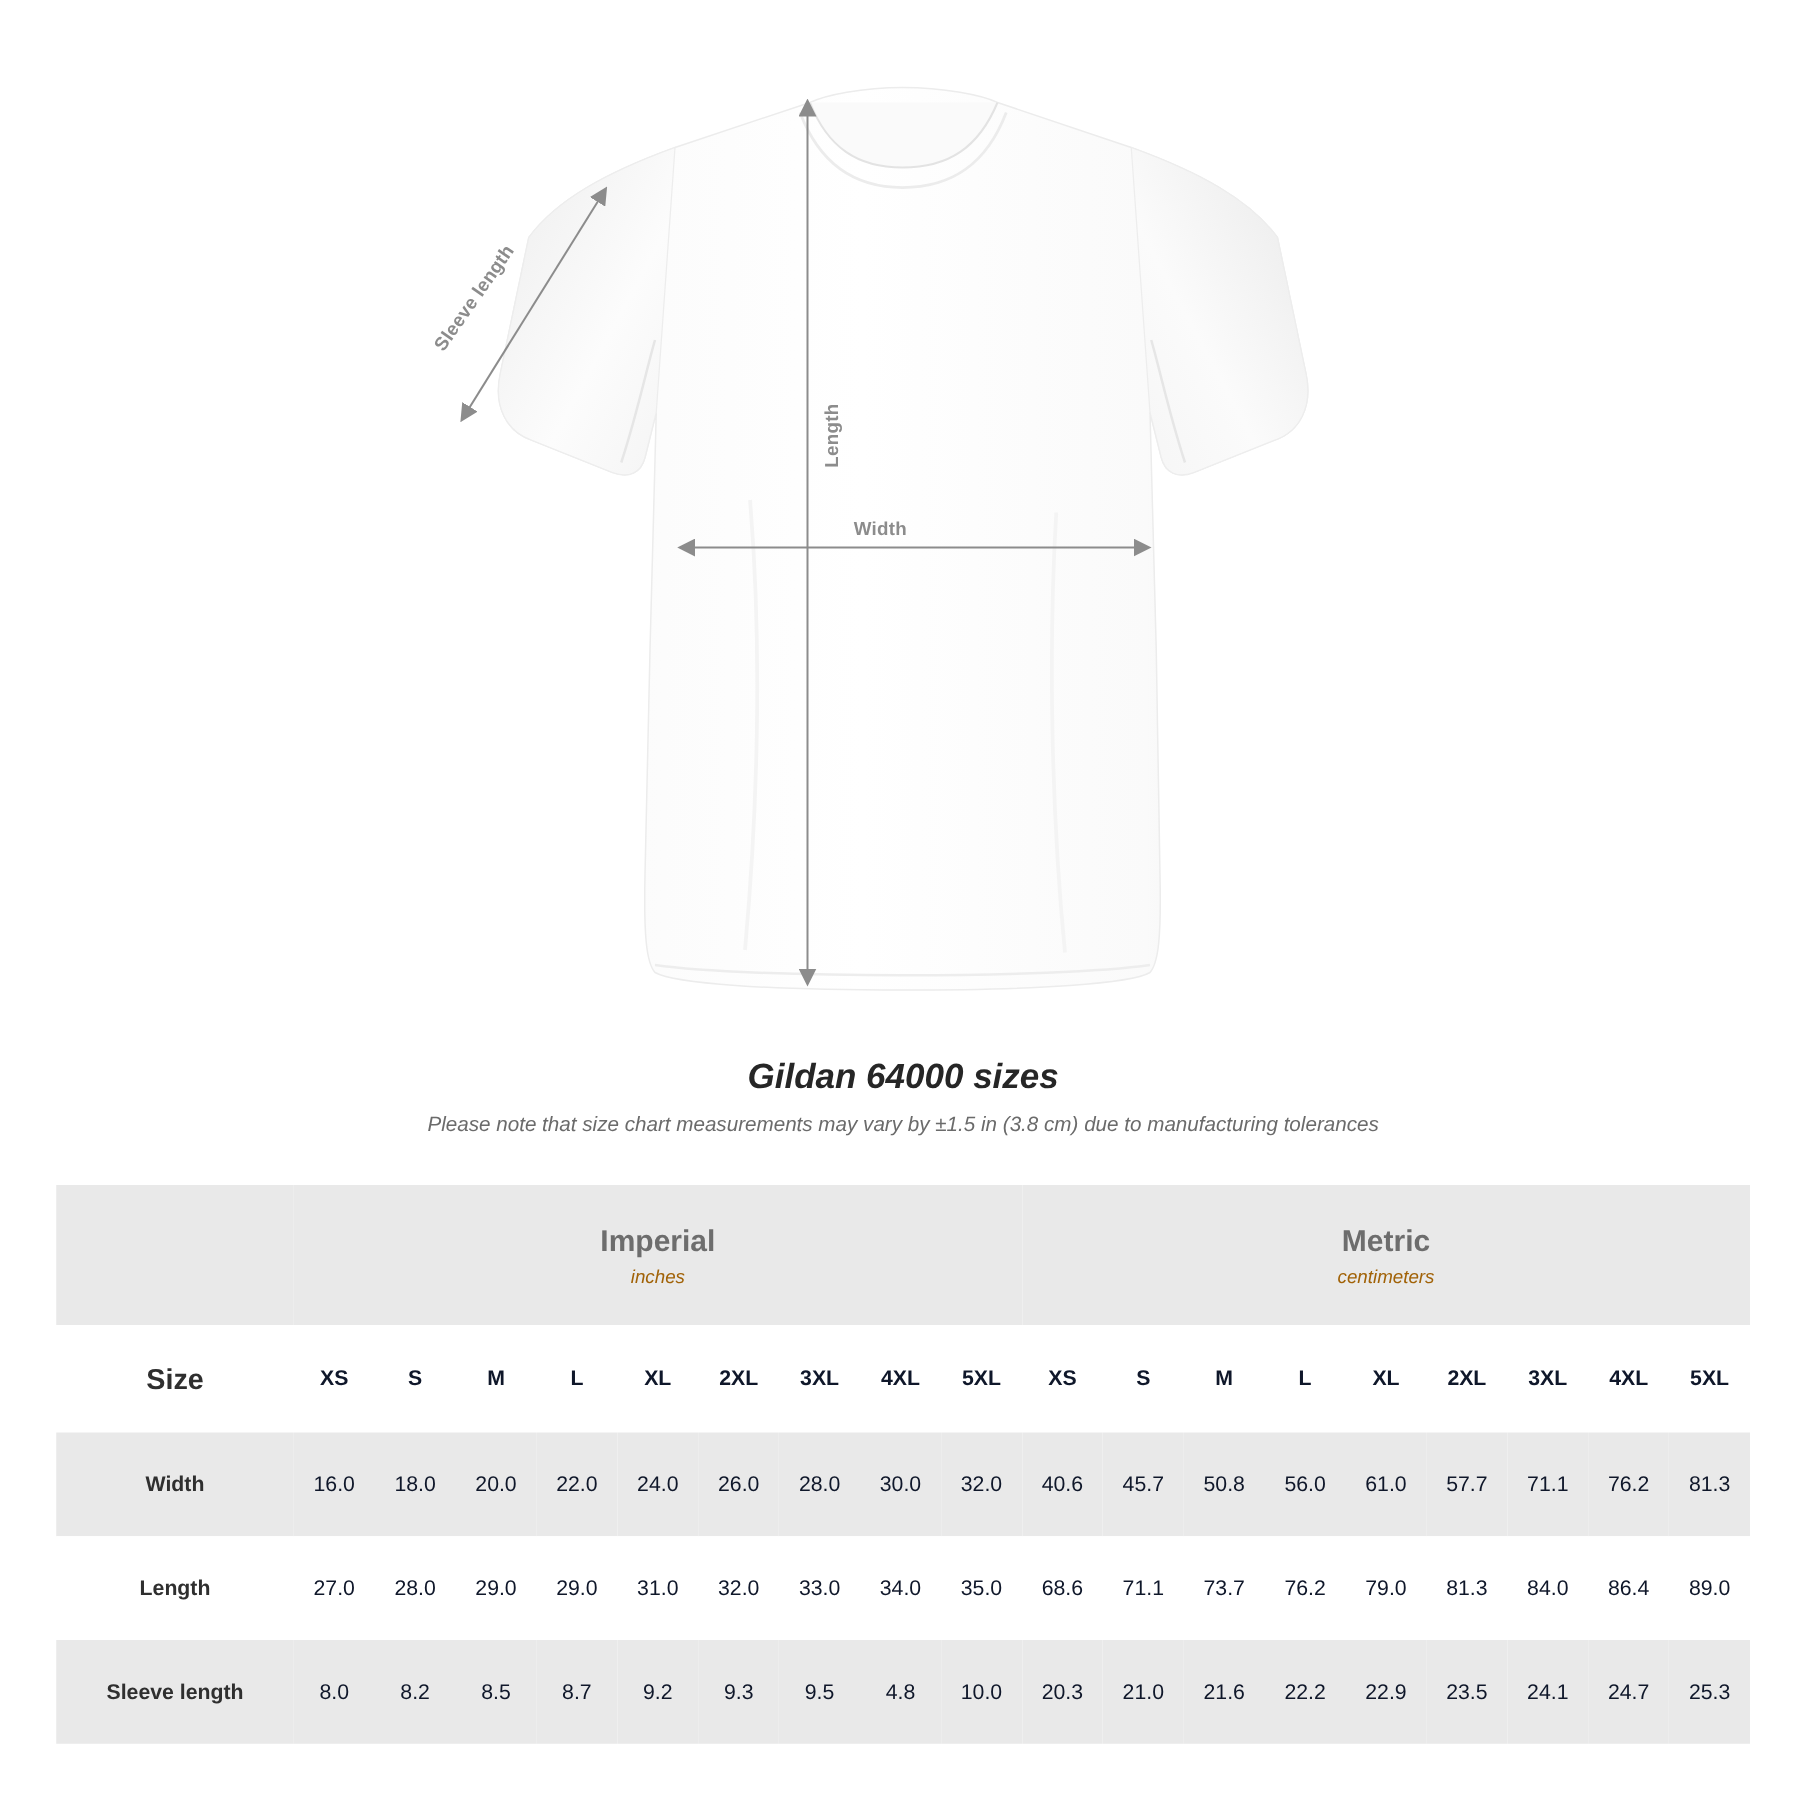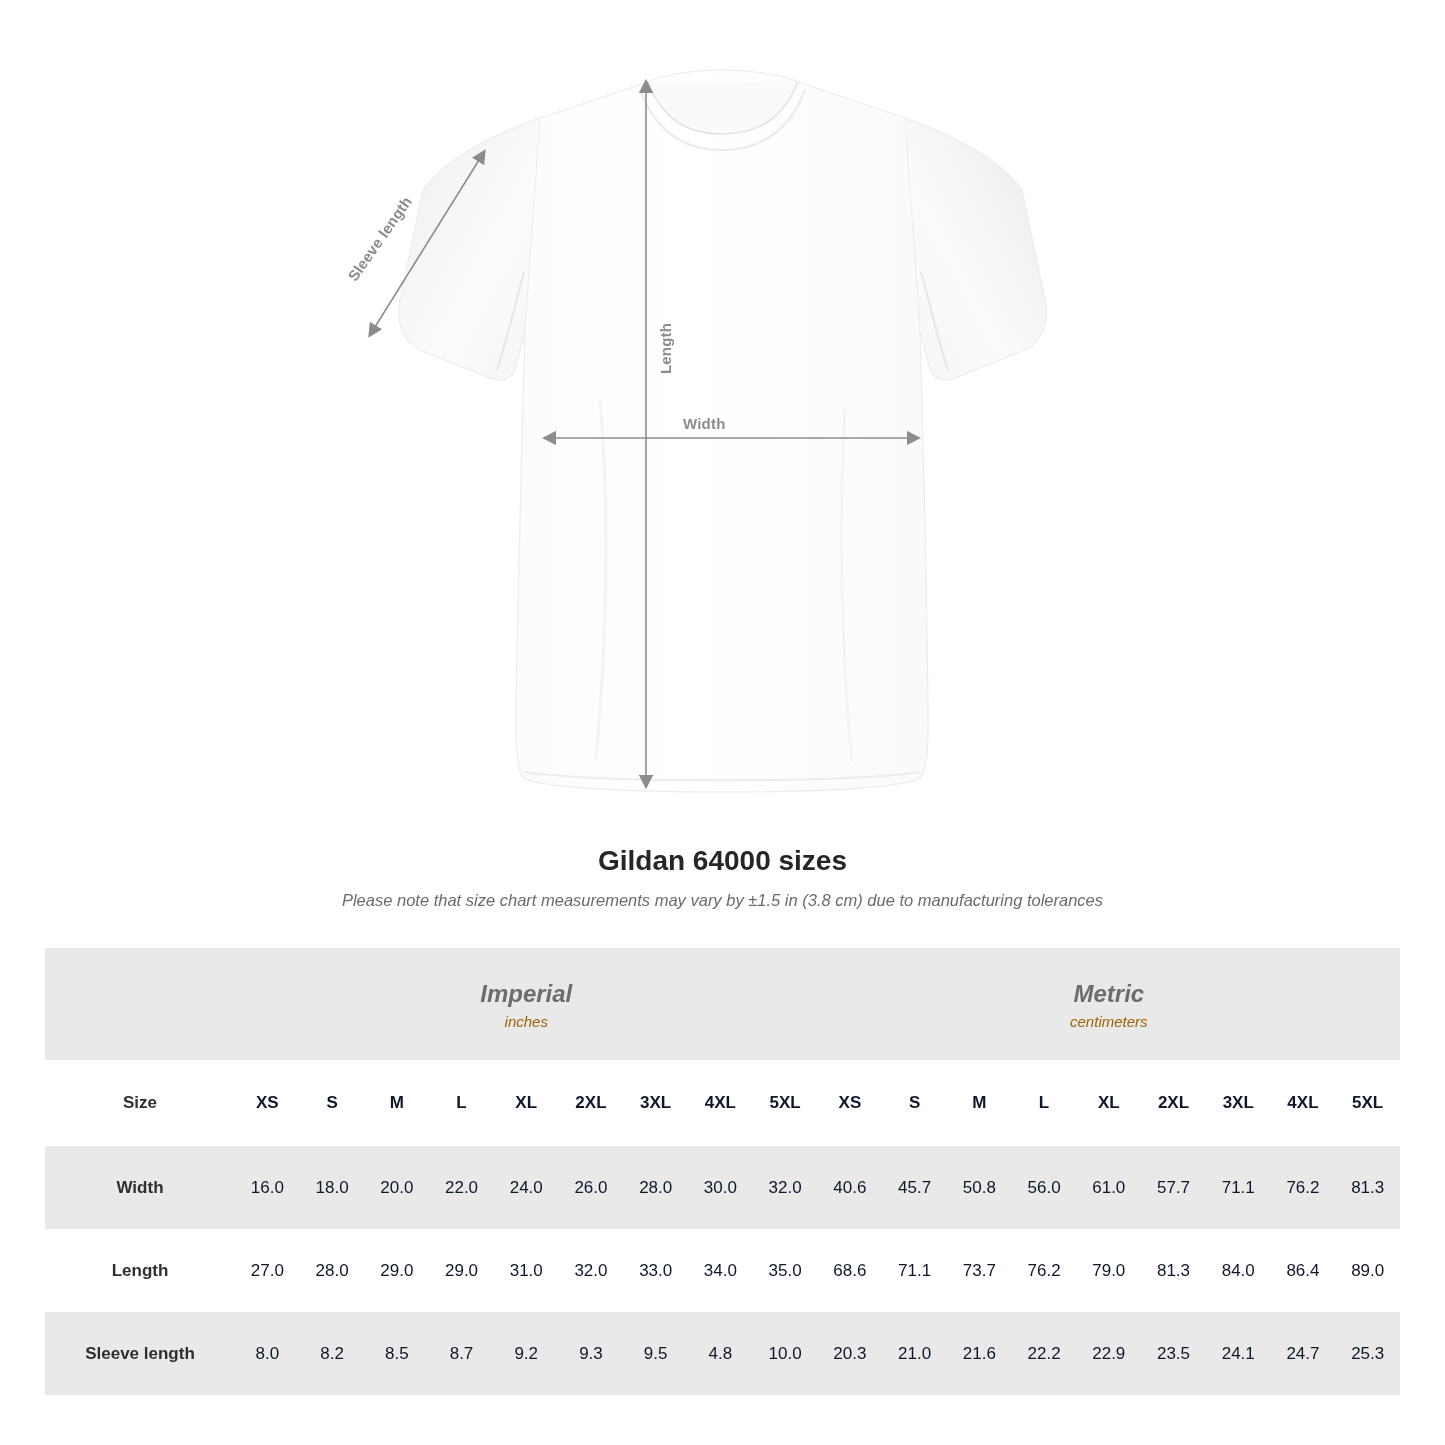--- a/index.html
+++ b/index.html
@@ -70,20 +70,21 @@
     top: 845px;
     left: 0;
     width: 1445px;
     text-align: center;
   }
   .chart-title {
     font-size: 28px;
     font-weight: bold;
     color: #262626;
     margin: 0 0 14px 0;
+    font-style: italic;
   }
   .chart-note {
     font-size: 16.5px;
     font-style: italic;
     color: #6b6b6b;
     margin: 12px;
   }
 
   
   .table-wrap {
@@ -106,21 +107,20 @@
   }
 
   
   .unit-cell {
     height: 112px;
     background: #e9e9e9;
   }
   .unit-name {
     font-size: 24px;
     font-weight: bold;
-    font-style: italic;
     color: #6d6d6d;
     line-height: 1.25;
   }
   .unit-sub {
     font-size: 15px;
     font-style: italic;
     color: #a16207;
     margin-top: 4px;
   }
   .corner-cell {
@@ -129,21 +129,21 @@
 
   
   tr.size-row td {
     height: 86px;
     background: #ffffff;
     font-size: 17px;
     font-weight: bold;
     color: #0f172a;
   }
   tr.size-row td.rowhead {
-    font-size: 17px;
+    font-size: 23px;
     font-weight: bold;
     color: #2f2f2f;
   }
 
   tr.data-row td {
     height: 83px;
     font-size: 17px;
     color: #0f172a;
   }
   tr.data-row td.rowhead {

